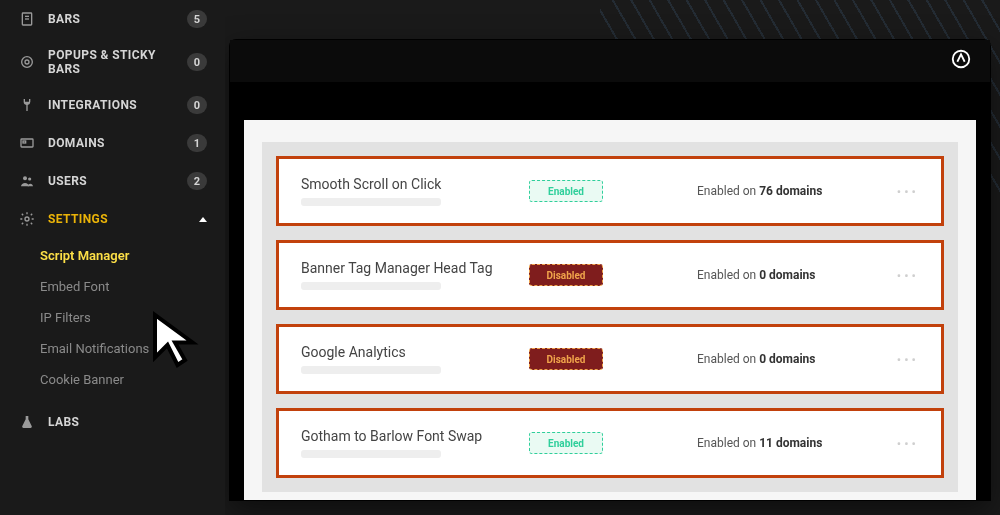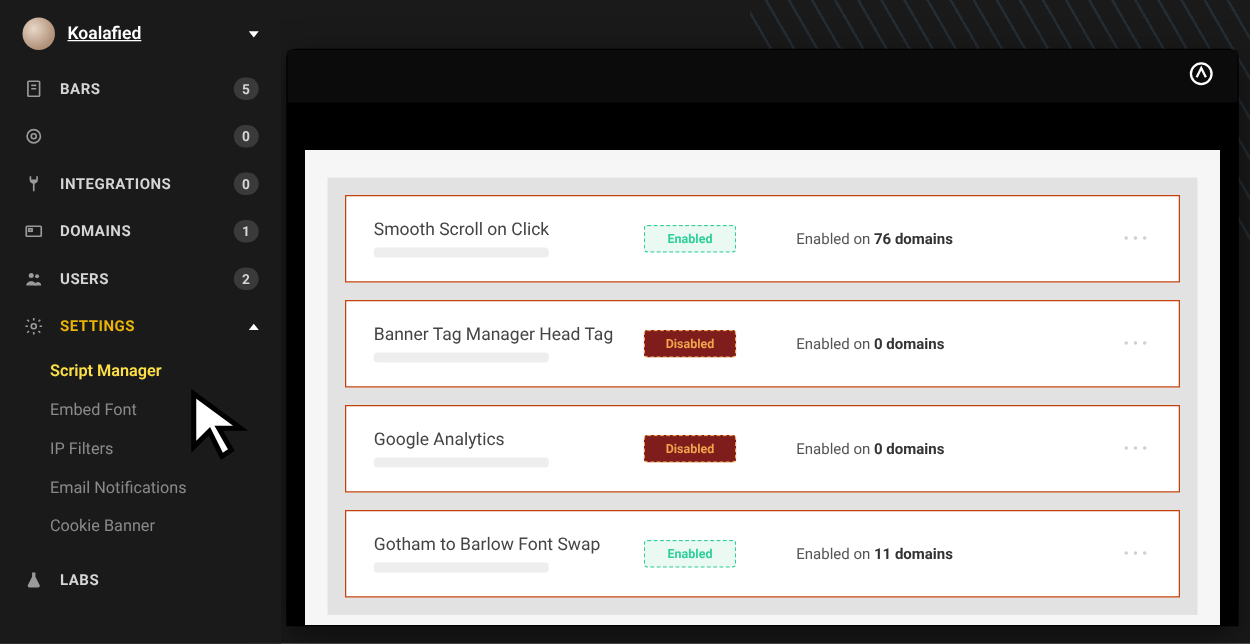--- a/index.html
+++ b/index.html
@@ -29,46 +29,40 @@
   .sub-item { padding: 8px 18px 8px 40px; font-size: 13px; color: #8a8a8a; cursor: pointer; }
   .sub-item.active { color: #fde047; font-weight: 600; }
 
   
   .main { position: absolute; left: 230px; top: 40px; width: 760px; height: 460px; background: #000; border-radius: 6px 6px 0 0; z-index: 2; box-shadow: 0 0 0 1px #000, 0 10px 30px rgba(0,0,0,.5); }
   .topbar { height: 42px; display: flex; align-items: center; justify-content: flex-end; padding: 0 18px; background: #0b0b0b; }
   .logo-icon { color: #fff; }
   .content-wrap { position: absolute; left: 14px; top: 80px; right: 14px; bottom: 0; background: #f6f6f6; padding: 22px 18px; overflow: hidden; }
   .scripts-inner { background: #e2e2e2; padding: 14px; display: flex; flex-direction: column; gap: 14px; }
 
-  .card { background: #fff; height: 70px; display: flex; align-items: center; padding: 0 22px; gap: 6px; border: 1px solid #c2410c; }
+  .card { background: #fff; height: 70px; display: flex; align-items: center; padding: 0 22px; gap: 18px; border: 3px solid #c2410c; }
   .card-main { width: 210px; flex: none; }
   .card-title { font-size: 14px; color: #444; margin-bottom: 6px; }
   .skeleton { height: 8px; width: 140px; background: #eee; border-radius: 3px; }
   .status-chip { width: 74px; height: 22px; border-radius: 3px; font-size: 10px; font-weight: 700; display: flex; align-items: center; justify-content: center; }
   .status-enabled { border: 1px dashed #2fcf9b; color: #2fcf9b; background: #eafaf3; }
   .status-disabled { border: 1px dashed #f0a44b; color: #f0a44b; background: #7f1d1d; }
-  .domain-text { margin-left: 42px; font-size: 12px; color: #555; flex: 1; }
+  .domain-text { margin-left: 76px; font-size: 12px; color: #555; flex: 1; }
   .domain-text b { color: #333; }
   .dots { color: #cfcfcf; letter-spacing: 3px; font-size: 13px; cursor: pointer; }
 
   
   .cursor { position: absolute; left: 145px; top: 310px; z-index: 20; }
 </style>
 </head>
 <body>
 
 <div class="bg-pattern"></div>
 
 <div class="sidebar">
-  <div class="user-row">
-    <div class="avatar"></div>
-    <span class="username">Koalafied</span>
-    <span class="spacer"></span>
-    <span class="caret-down"></span>
-  </div>
 
   <div class="nav">
     <div class="nav-item">
       <span class="icon-slot">
           <svg viewBox="0 0 24 24" fill="none" stroke="currentColor" stroke-width="2">
             <rect x="5" y="3" width="14" height="18" rx="1"></rect>
             <line x1="9" y1="8" x2="15" y2="8"></line>
             <line x1="9" y1="12" x2="15" y2="12"></line>
           </svg>
         </span>
@@ -76,20 +70,21 @@
       <span class="spacer"></span>
       <span class="badge">5</span>
     </div>
     <div class="nav-item">
       <span class="icon-slot">
           <svg viewBox="0 0 24 24" fill="none" stroke="currentColor" stroke-width="2">
             <circle cx="12" cy="12" r="8"></circle>
             <circle cx="12" cy="12" r="3"></circle>
           </svg>
         </span>
+      <span>POPUPS &amp; STICKY BARS</span>
       <span class="spacer"></span>
       <span class="badge">0</span>
     </div>
     <div class="nav-item">
       <span class="icon-slot">
           <svg viewBox="0 0 24 24" fill="currentColor">
             <path d="M9 3v4h6V3h2v4a5 5 0 0 1-4 4.9V21h-2v-9.1A5 5 0 0 1 7 7V3h2z"></path>
           </svg>
         </span>
       <span>INTEGRATIONS</span>

